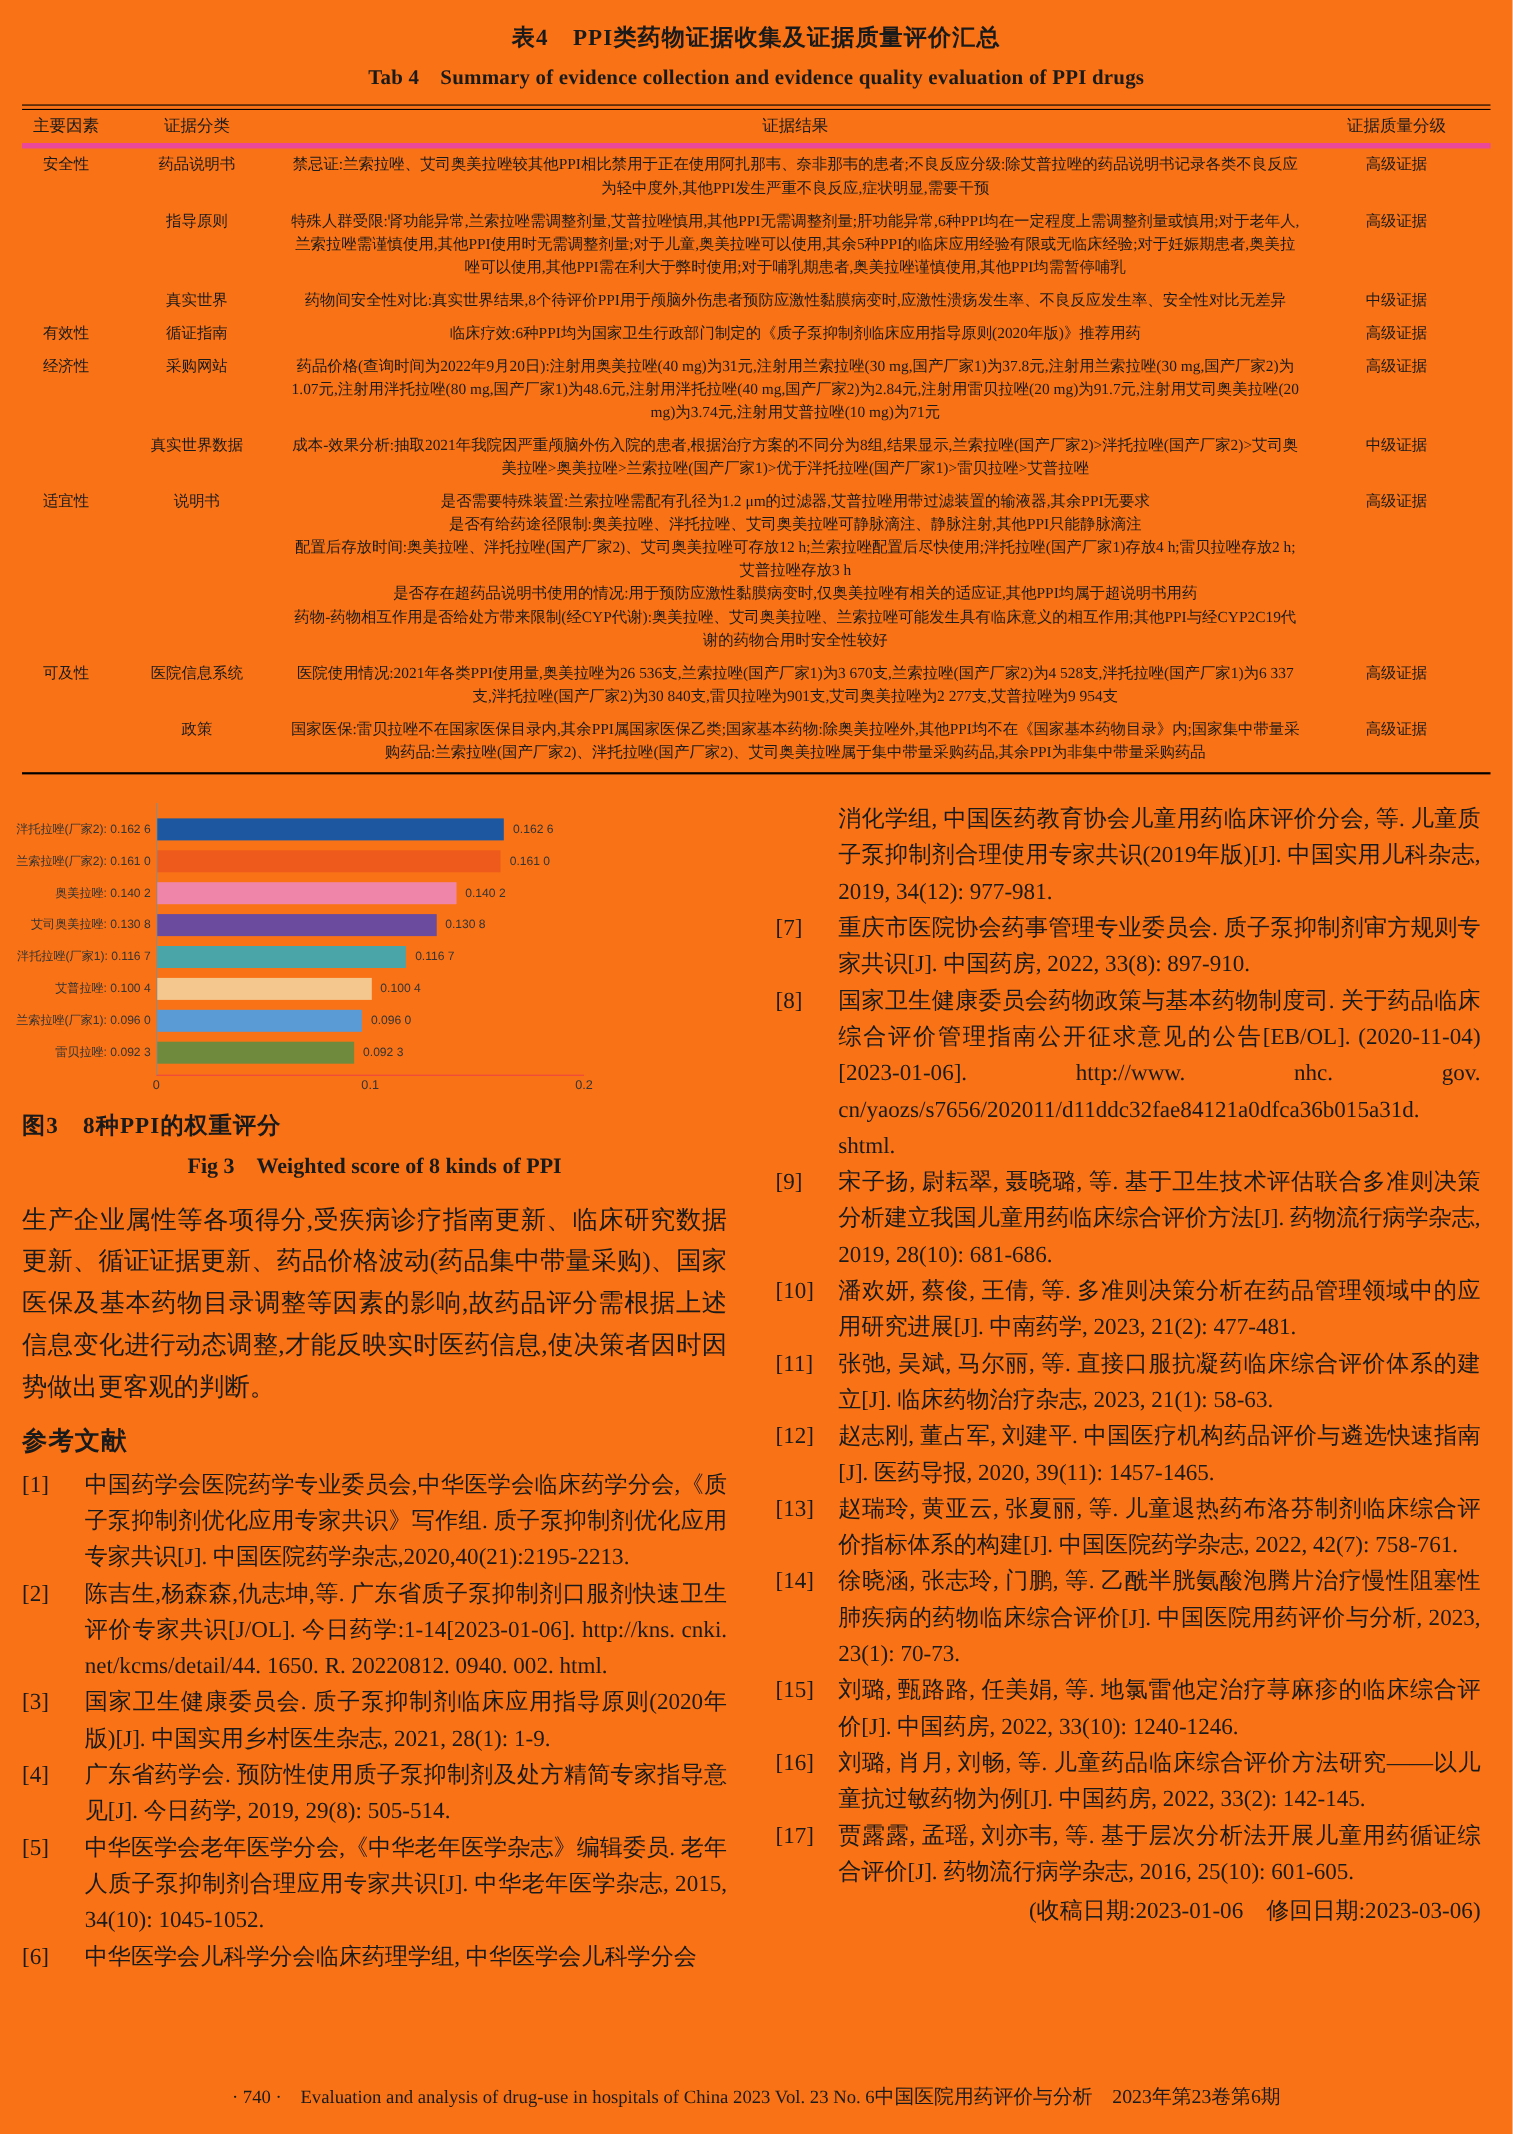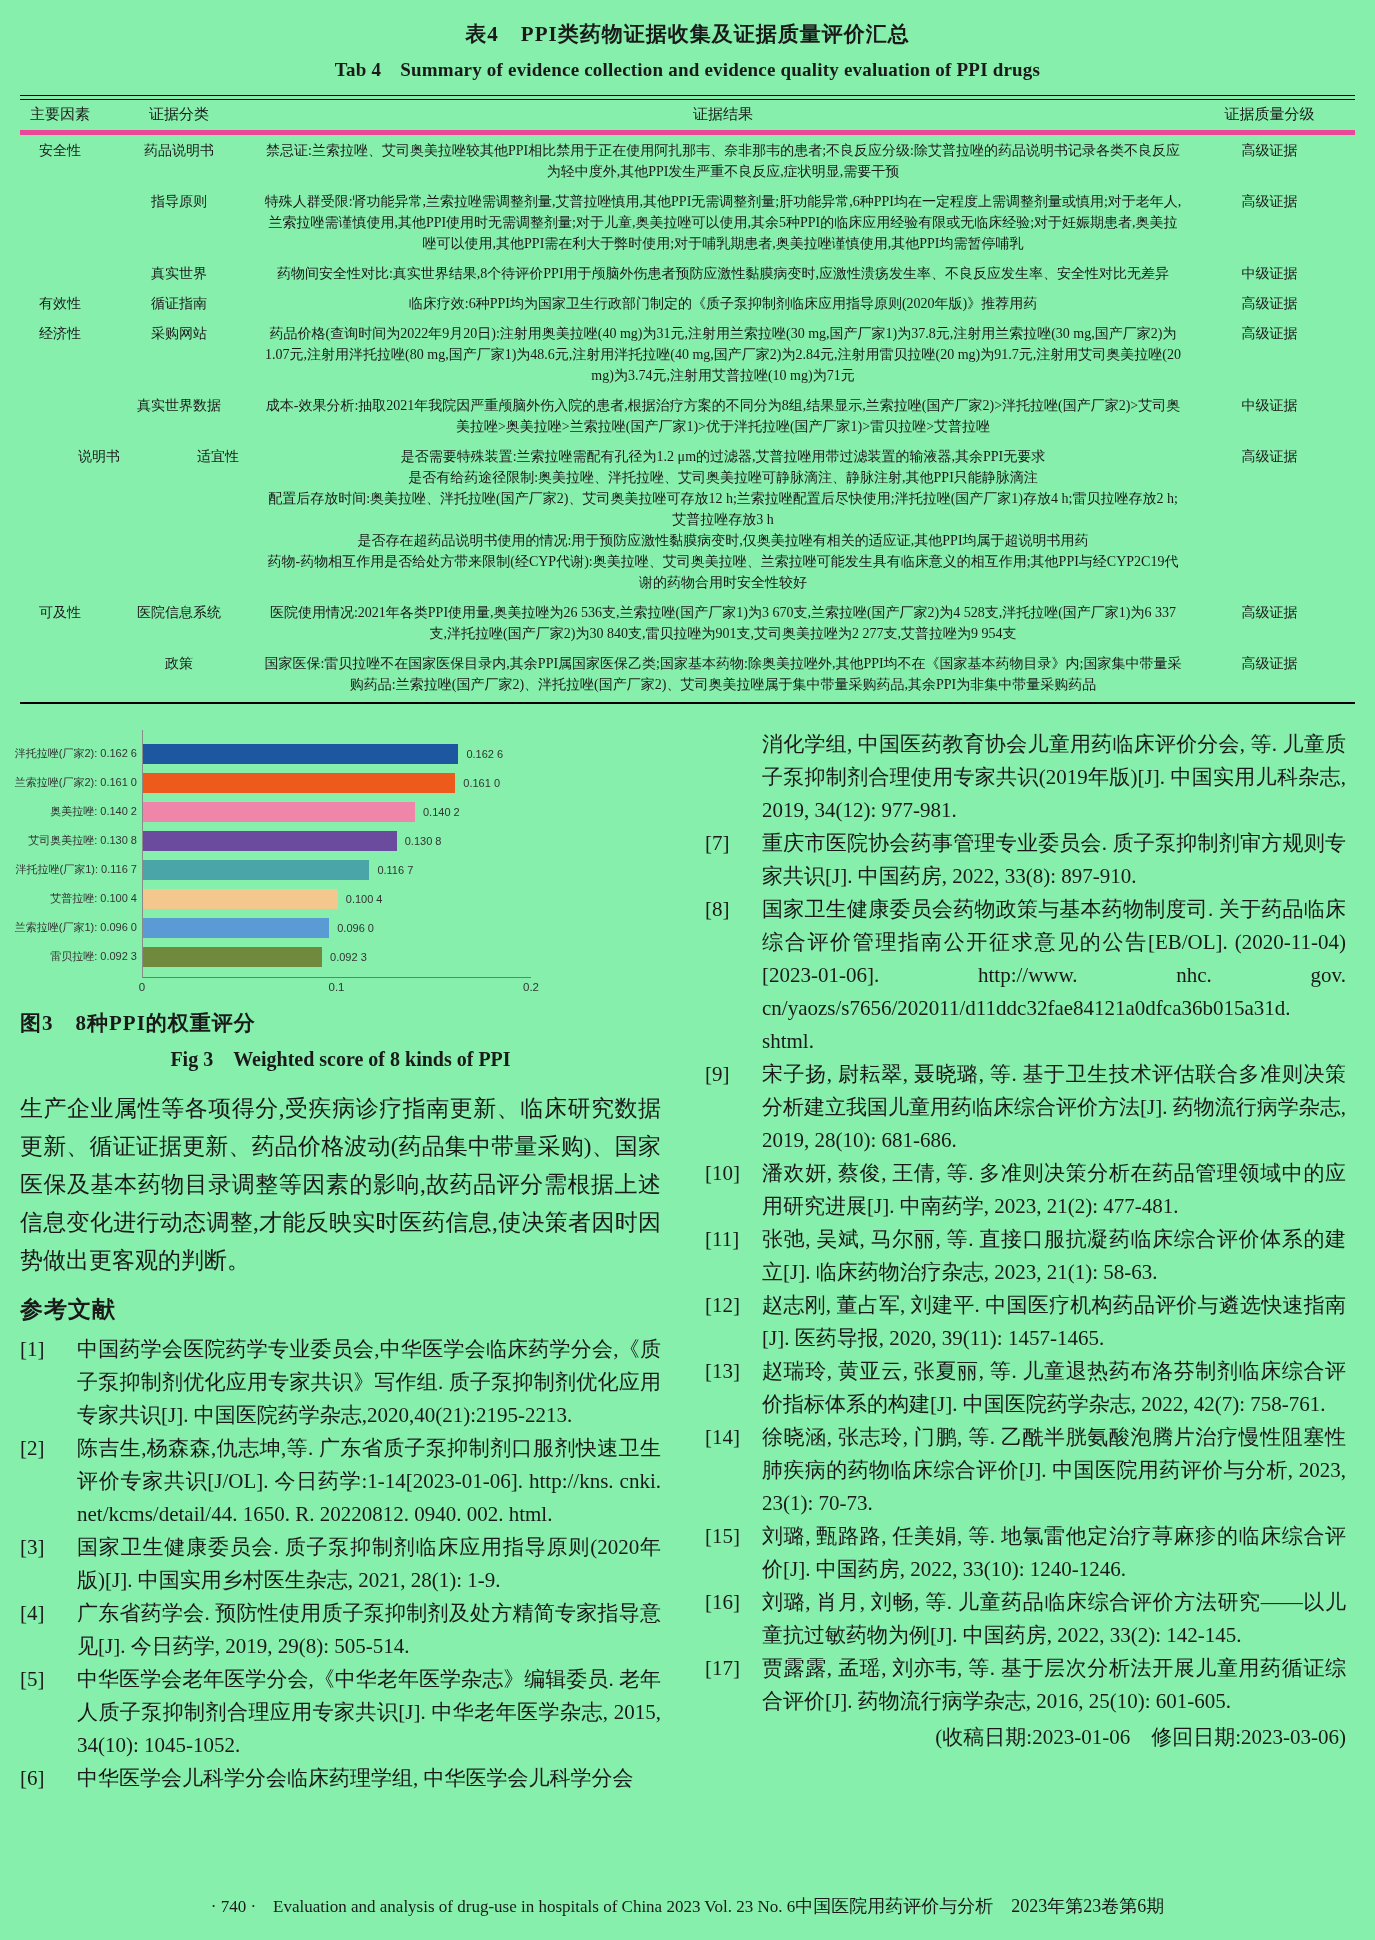--- a/index.html
+++ b/index.html
@@ -1,18 +1,18 @@
 <!DOCTYPE html>
 <html><head>
 <meta charset="utf-8">
 <style>
   html,body { margin:0; padding:0; background:#e8e8e8; }
   .page {
     position:relative; width:1375px; height:1940px; margin:0 auto;
-    background:#86efac; color:#1a1a1a; overflow:hidden;
+    background:#f97316; color:#1a1a1a; overflow:hidden;
     font-family:"Liberation Serif","DejaVu Serif",serif;
   }
   
   .titles { text-align:center; padding-top:20px; }
   .title-cn { font-size:21px; font-weight:bold; letter-spacing:1px; }
   .title-en { font-size:19px; font-weight:bold; margin-top:9px; letter-spacing:0.2px; }
   
   .table-wrap { margin:12px 20px 0 20px; }
   .rule-double { height:3px; border-top:1px solid #000; border-bottom:1px solid #000; }
   .t-header { display:flex; align-items:center; padding:5px 0 6px 0; border-bottom:5px solid #ec4899; font-size:15px; }
@@ -124,22 +124,22 @@
         </div>
         <div class="t-row">
           <div class="t-cell c1"></div>
           <div class="t-cell c2">真实世界数据</div>
           <div class="t-cell c3">
             <div>成本-效果分析:抽取2021年我院因严重颅脑外伤入院的患者,根据治疗方案的不同分为8组,结果显示,兰索拉唑(国产厂家2)&gt;泮托拉唑(国产厂家2)&gt;艾司奥美拉唑&gt;奥美拉唑&gt;兰索拉唑(国产厂家1)&gt;优于泮托拉唑(国产厂家1)&gt;雷贝拉唑&gt;艾普拉唑</div>
           </div>
           <div class="t-cell c4">中级证据</div>
         </div>
         <div class="t-row">
+          <div class="t-cell c1">适宜性</div>
           <div class="t-cell c2">说明书</div>
-          <div class="t-cell c1">适宜性</div>
           <div class="t-cell c3">
             <div>是否需要特殊装置:兰索拉唑需配有孔径为1.2 μm的过滤器,艾普拉唑用带过滤装置的输液器,其余PPI无要求</div>
             <div>是否有给药途径限制:奥美拉唑、泮托拉唑、艾司奥美拉唑可静脉滴注、静脉注射,其他PPI只能静脉滴注</div>
             <div>配置后存放时间:奥美拉唑、泮托拉唑(国产厂家2)、艾司奥美拉唑可存放12 h;兰索拉唑配置后尽快使用;泮托拉唑(国产厂家1)存放4 h;雷贝拉唑存放2 h;艾普拉唑存放3 h</div>
             <div>是否存在超药品说明书使用的情况:用于预防应激性黏膜病变时,仅奥美拉唑有相关的适应证,其他PPI均属于超说明书用药</div>
             <div>药物-药物相互作用是否给处方带来限制(经CYP代谢):奥美拉唑、艾司奥美拉唑、兰索拉唑可能发生具有临床意义的相互作用;其他PPI与经CYP2C19代谢的药物合用时安全性较好</div>
           </div>
           <div class="t-cell c4">高级证据</div>
         </div>
         <div class="t-row">

